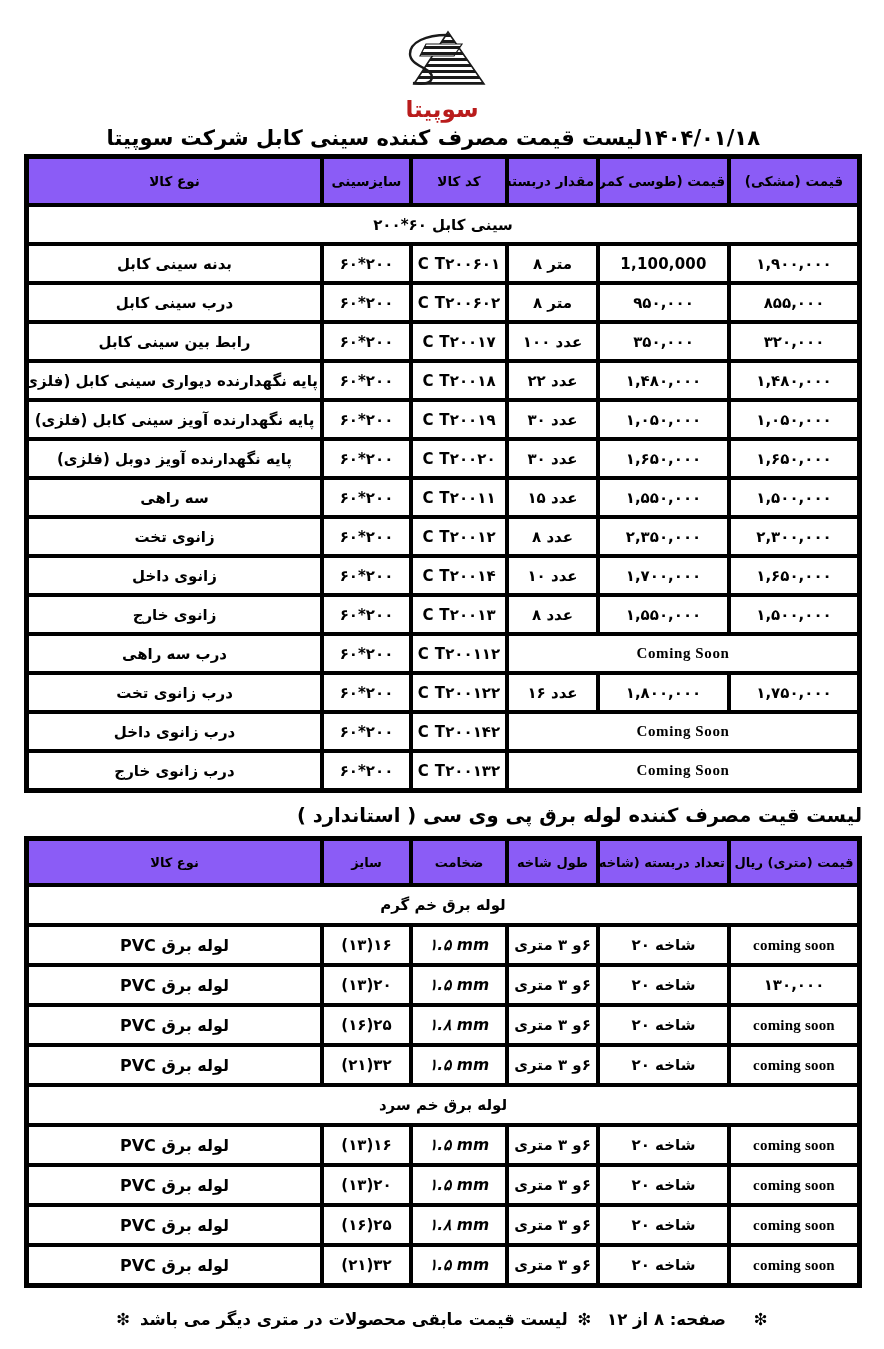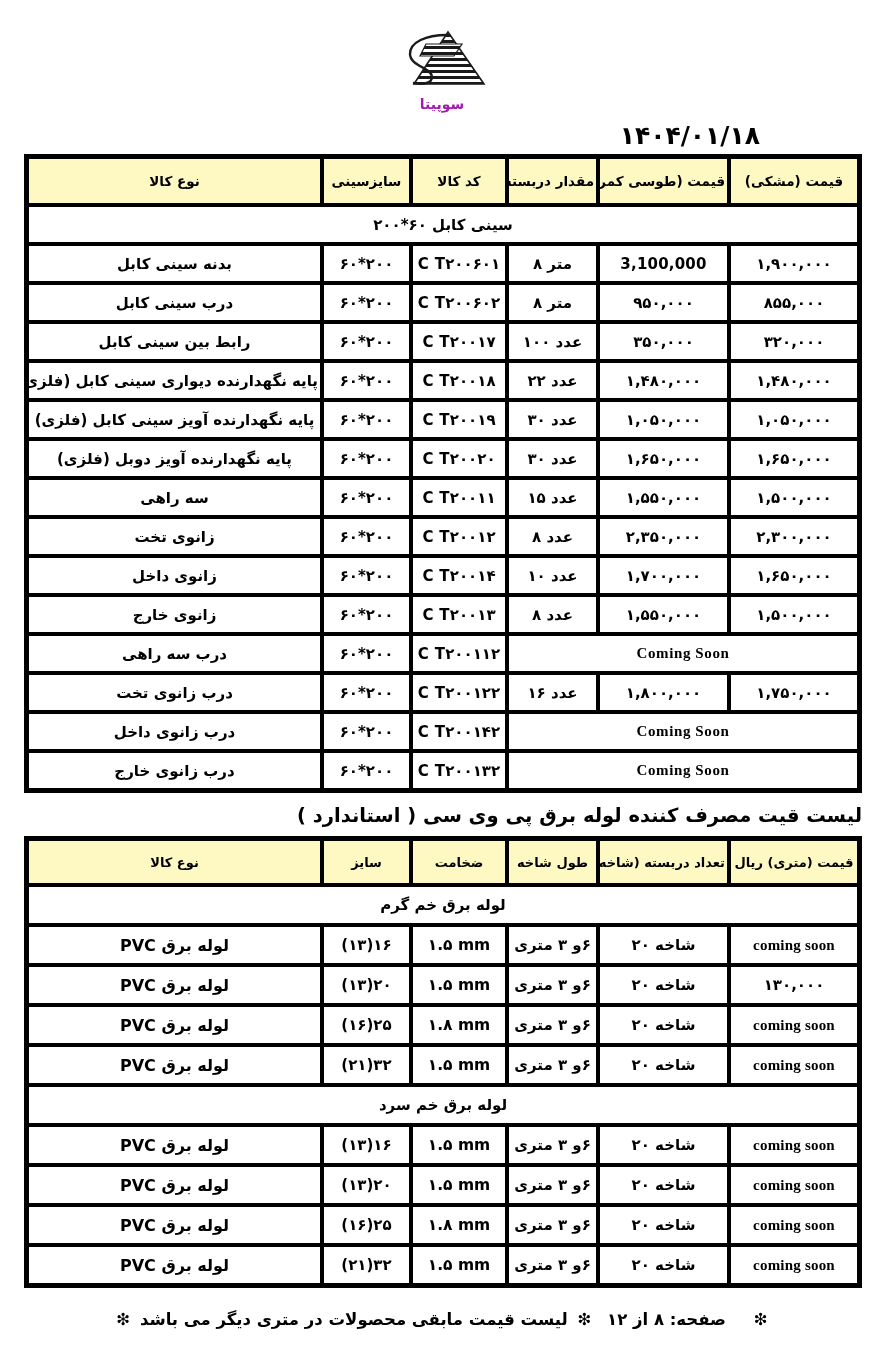--- a/index.html
+++ b/index.html
@@ -34,44 +34,44 @@
     box-sizing: border-box;
   }
   .logo-mark {
     display: inline-block;
     position: relative;
     width: 104px;
     height: 62px;
   }
   .logo-word {
     font-family: "DejaVu Sans", sans-serif;
-    font-size: 14px;
+    font-size: 23px;
     font-weight: bold;
     letter-spacing: 1px;
     margin-top: 2px;
-    color: #a21caf;
+    color: #b91c1c;
   }
 
   
   .title-row {
     display: flex;
     align-items: flex-end;
     justify-content: flex-start;
     height: 42px;
     padding: 0 6px 4px 6px;
     box-sizing: border-box;
   }
   .doc-title {
     font-size: 21px;
     font-weight: bold;
     letter-spacing: -0.2px;
     white-space: nowrap;
   }
   .doc-date {
-    font-size: 25px;
+    font-size: 21px;
     font-weight: bold;
     margin-right: 96px;
     white-space: nowrap;
   }
 
   .section-title {
     text-align: right;
     font-size: 19.5px;
     font-weight: bold;
     padding: 11px 0 9px 0;
@@ -89,21 +89,21 @@
   table.price td, table.price th {
     border: 2px solid #000;
     text-align: center;
     vertical-align: middle;
     font-weight: bold;
     padding: 0 2px;
     overflow: hidden;
     white-space: nowrap;
   }
   table.price thead th {
-    background: #fef9c3;
+    background: #8b5cf6;
     height: 44px;
     font-size: 13.5px;
     font-weight: bold;
   }
   table.price tbody td {
     height: 35px;
     font-size: 15px;
     background: #ffffff;
   }
   tr.group-row td {
@@ -139,21 +139,21 @@
     letter-spacing: 0.2px;
   }
   td.lat {
     direction: ltr;
   }
 
   
   table.pvc thead th { font-size: 13px; height: 42px; }
   table.pvc tbody td { height: 36px; font-size: 15px; }
   table.pvc td.name-cell { font-size: 16px; }
-  table.pvc td.mm-cell { font-size: 15.5px; direction: ltr; }
+  table.pvc td.mm-cell { font-size: 15.5px; direction: ltr; font-style: italic; }
 
   
   .footer {
     margin-top: 22px;
     text-align: center;
     font-size: 16.5px;
     font-weight: bold;
     letter-spacing: -0.2px;
   }
   .footer .star { margin: 0 4px; }
@@ -176,20 +176,21 @@
         <path d="M58 4 L94 56 L24 56 Z" fill="url(#stripes)" stroke="#1a1a1a" stroke-width="1.6"></path>
         <path d="M57 7 C36 7 20 14 20 26 C20 38 42 40 42 49 C42 55 34 57 24 55" fill="none" stroke="#1a1a1a" stroke-width="2.4" stroke-linecap="round"></path>
         <path d="M36 16 L72 16 L64 28 L30 28 Z" fill="url(#stripes)" stroke="#1a1a1a" stroke-width="1.2"></path>
       </svg>
     </div>
     <div class="logo-word">سوپیتا</div>
   </div>
 
   <div class="title-row">
     <div class="doc-date">۱۴۰۴/۰۱/۱۸</div>
+    <div class="doc-title">لیست قیمت مصرف کننده سینی کابل  شرکت سوپیتا</div>
   </div>
 
   <table class="price tray">
     <colgroup>
       <col style="width:130px">
         <col style="width:131px">
         <col style="width:91px">
       <col style="width:96px">
         <col style="width:89px">
         <col style="width:295px">
@@ -203,21 +204,21 @@
         <th>سایزسینی</th>
         <th>نوع کالا</th>
       </tr>
     </thead>
     <tbody>
       <tr class="group-row">
         <td colspan="6">سینی کابل  ۶۰*۲۰۰</td>
       </tr>
     <tr>
           <td class="price-cell">۱,۹۰۰,۰۰۰</td>
-          <td class="price-cell">3,100,000</td>
+          <td class="price-cell">1,100,000</td>
           <td class="">متر ۸</td>
           <td class="code-cell lat">C T۲۰۰۶۰۱</td>
           <td>۲۰۰*۶۰</td>
           <td class="name-cell">بدنه سینی کابل</td>
         </tr>
         <tr>
           <td class="price-cell">۸۵۵,۰۰۰</td>
           <td class="price-cell">۹۵۰,۰۰۰</td>
           <td class="">متر ۸</td>
           <td class="code-cell lat">C T۲۰۰۶۰۲</td>

